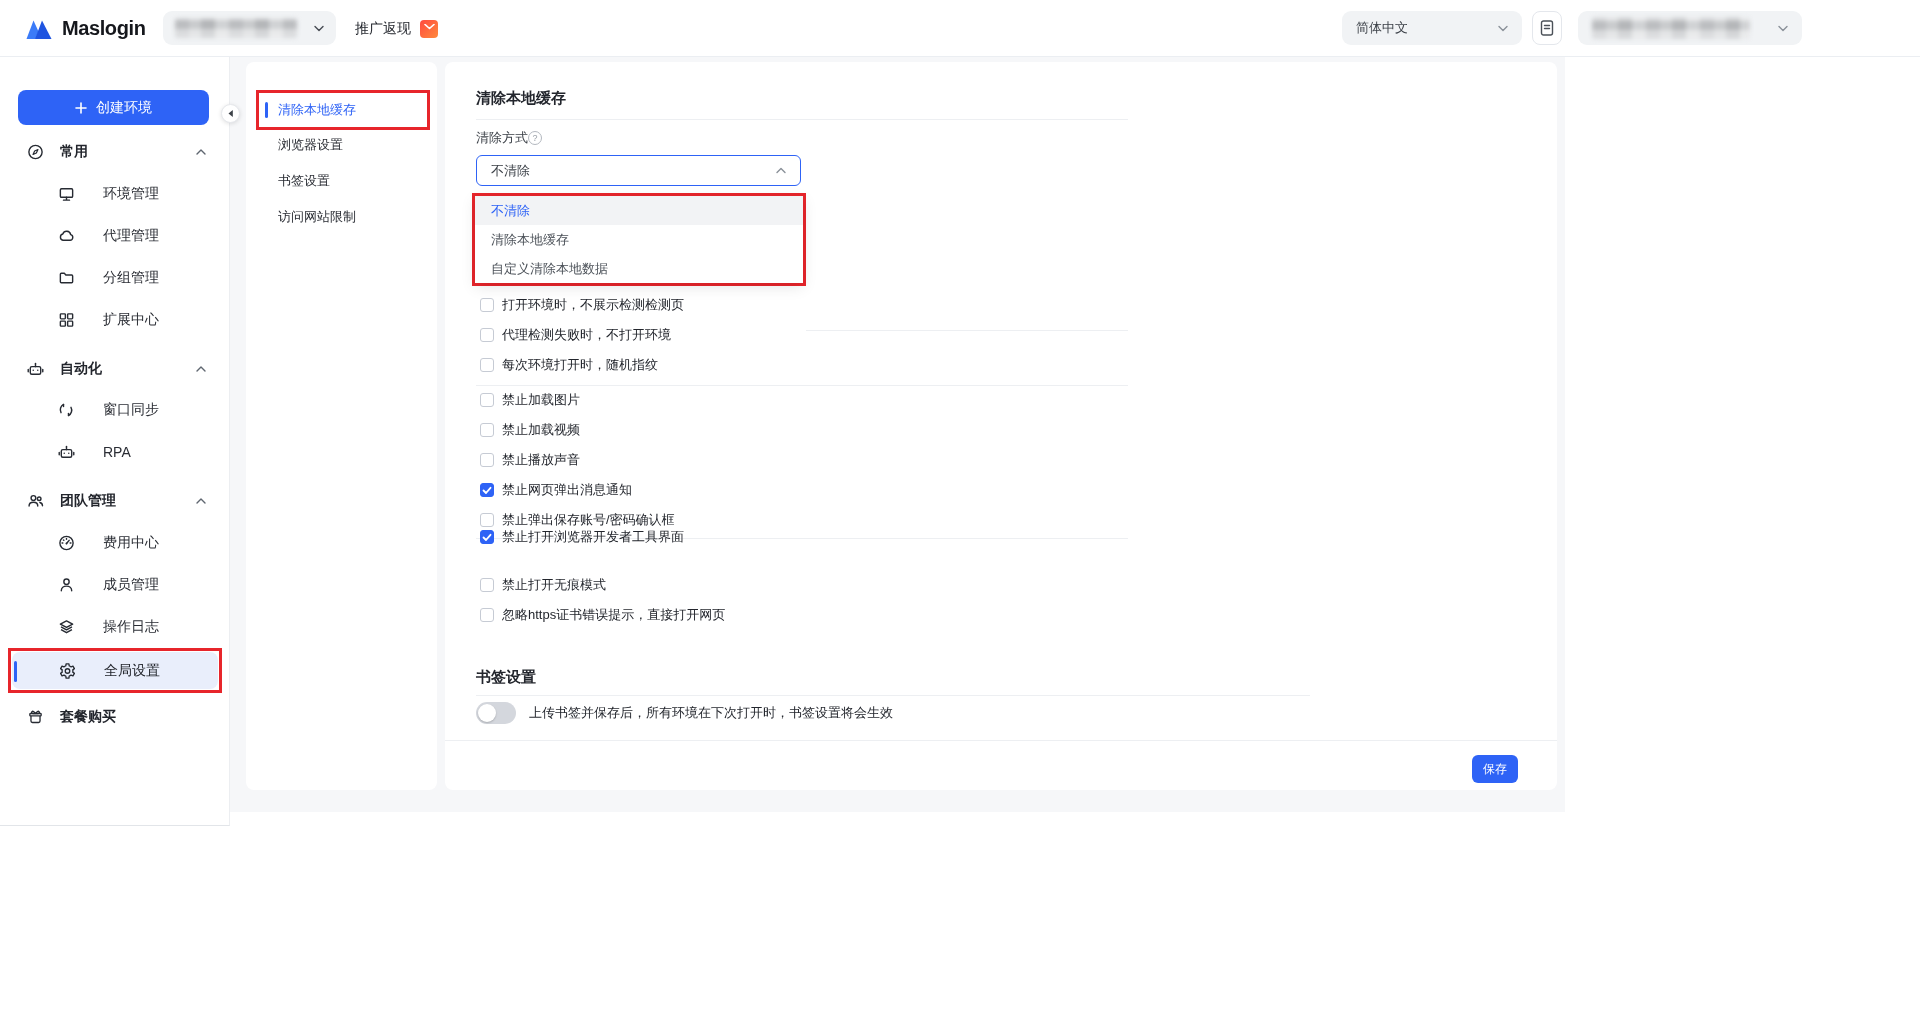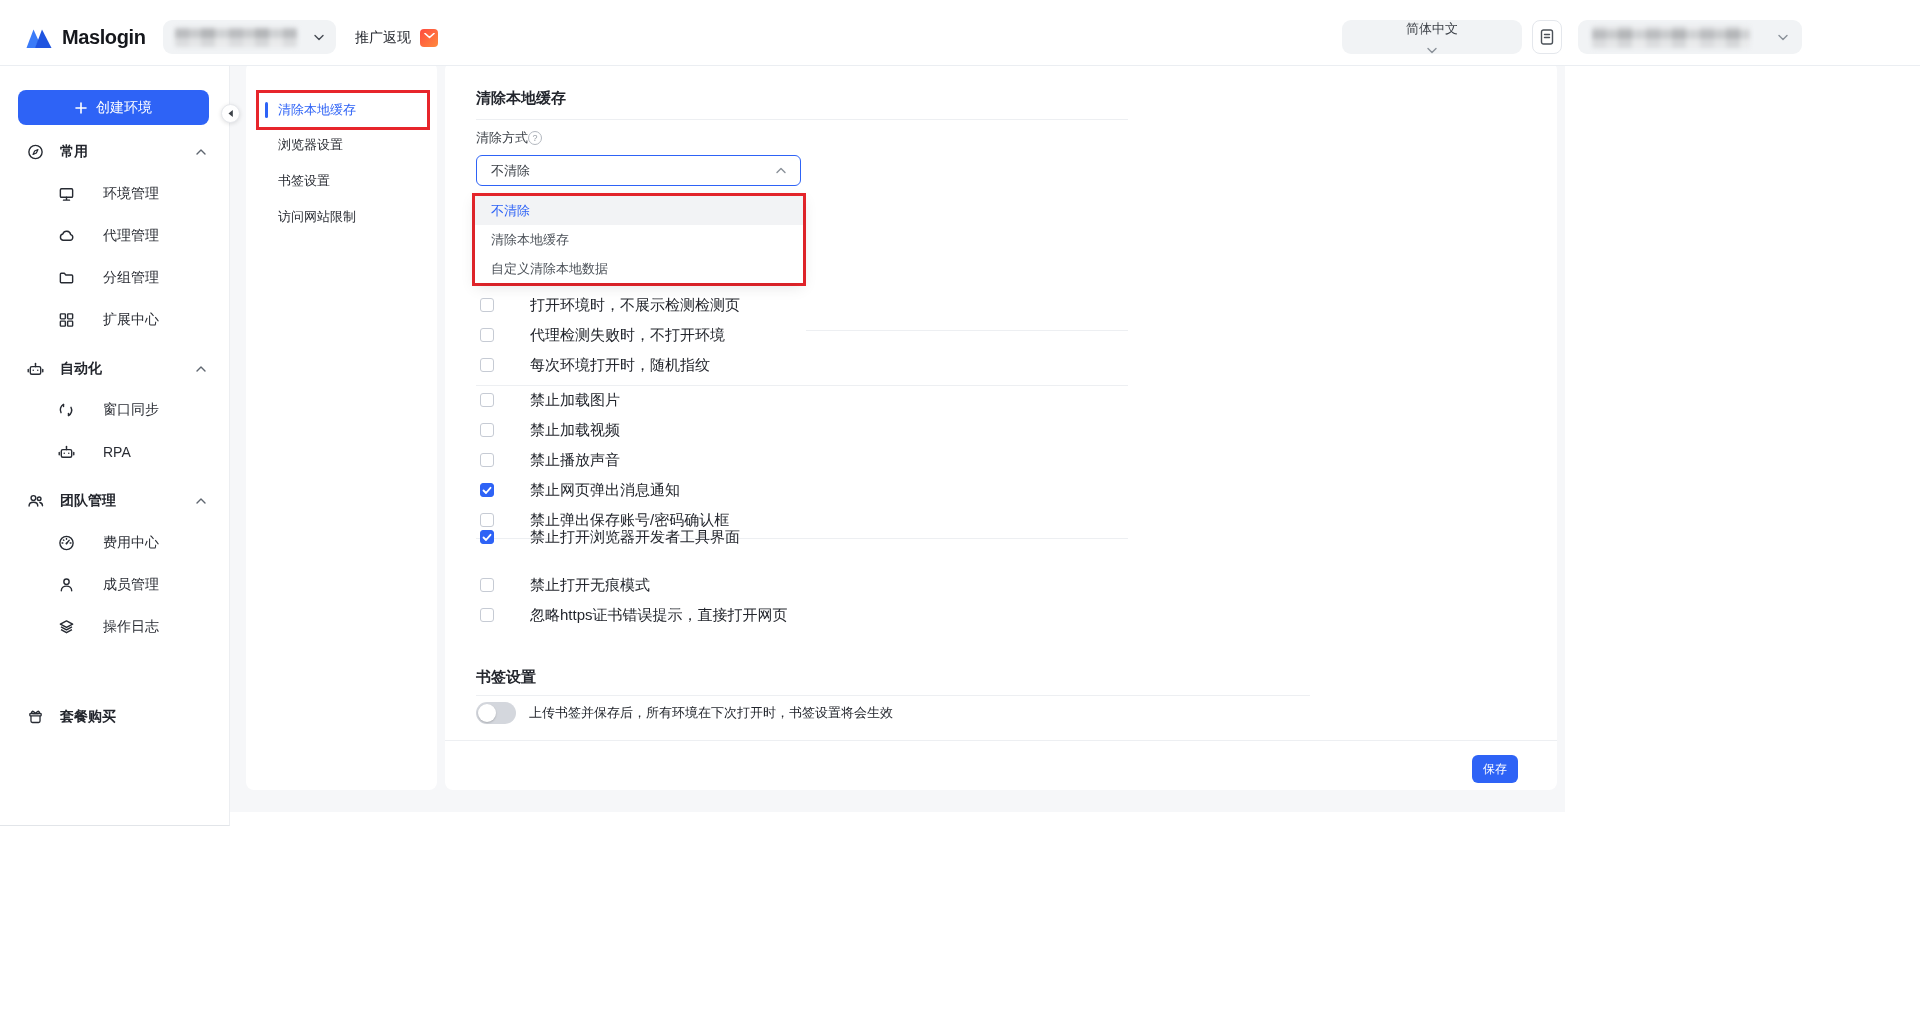--- a/index.html
+++ b/index.html
@@ -1,26 +1,26 @@
 <!DOCTYPE html>
 <html><head>
 <meta charset="utf-8">
 <style>
   * { margin:0; padding:0; box-sizing:border-box; }
   html,body { width:1920px; height:1010px; background:#ffffff; font-family:"Liberation Sans","DejaVu Sans",sans-serif; color:#23262d; overflow:hidden; }
   body { position:relative; }
   svg { display:block; }
 
   
-  .hdr { position:absolute; left:0; top:9px; width:1920px; height:57px; background:#fff; border-bottom:1px solid #ebeef2; z-index:5; }
+  .hdr { position:absolute; left:0; top:0; width:1920px; height:57px; background:#fff; border-bottom:1px solid #ebeef2; z-index:5; }
   .logo { position:absolute; left:26px; top:0; height:57px; display:flex; align-items:center; gap:9px; }
   .brand { font-size:20px; font-weight:700; color:#15171c; letter-spacing:-0.4px; }
   .pill { position:absolute; top:11px; height:34px; background:#f1f3f5; border-radius:9px; display:flex; align-items:center; cursor:pointer; }
   .ws-pill { left:163px; width:173px; padding:0 12px; justify-content:space-between; }
-  .lang-pill { left:1342px; width:180px; padding:0 14px; justify-content:space-between; font-size:13px; color:#3c4148;flex-direction:column; }
+  .lang-pill { left:1342px; width:180px; padding:0 14px; justify-content:space-between; font-size:13px; color:#3c4148; }
   .user-pill { left:1578px; width:224px; padding:0 14px; justify-content:space-between; }
   .mosaic { border-radius:3px; filter:blur(2px);
     background:
       repeating-linear-gradient(0deg, rgba(255,255,255,.35) 0 9px, rgba(0,0,0,.06) 9px 18px),
       repeating-linear-gradient(90deg, #c7c9cc 0 14px, #d6d8da 14px 26px, #bfc1c4 26px 40px, #dddfe1 40px 54px);
   }
   .ws-mosaic { width:122px; height:20px; }
   .user-mosaic { width:158px; height:22px; }
   .promo { position:absolute; left:355px; top:0; height:57px; display:flex; align-items:center; gap:9px; cursor:pointer;font-family:Liberation Mono, monospace; }
   .promo-label { font-size:14px; color:#23262d; }
@@ -64,21 +64,21 @@
   .dd-wrap { position:absolute; left:27px; top:131px; width:334px; border:3px solid #e7252b; z-index:4; }
   .dd-panel { background:#fff; box-shadow:0 4px 14px rgba(0,0,0,.10); }
   .dd-opt { height:29px; display:flex; align-items:center; padding:0 16px; font-size:13px; color:#4b5158; cursor:pointer; background:#fff; }
   .dd-opt.selected { background:#f2f3f5; color:#2e63f6; }
 
   .cb-row { position:absolute; left:35px; height:24px; display:flex; align-items:center; gap:8px; cursor:pointer; }
   .cb { width:14px; height:14px; border:1px solid #c6cbd4; border-radius:3px; background:#fff; display:flex; align-items:center; justify-content:center; flex:none; }
   .cb svg { display:none; }
   .cb.checked { background:#2e63f6; border-color:#2e63f6; }
   .cb.checked svg { display:block; }
-  .cb-label { font-size:15px; color:#23262d;margin-left:28px; }
+  .cb-label { font-size:13px; color:#23262d; }
 
   .toggle-row { position:absolute; left:31px; top:640px; height:22px; display:flex; align-items:center; gap:13px; }
   .toggle { width:40px; height:22px; background:#d4d7dd; border-radius:11px; position:relative; cursor:pointer; flex:none; }
   .knob { position:absolute; left:2px; top:2px; width:18px; height:18px; background:#fff; border-radius:50%; box-shadow:0 1px 2px rgba(0,0,0,.2); }
   .toggle-label { font-size:13px; color:#23262d; }
 
   .save-btn { position:absolute; left:1027px; top:693px; width:46px; height:28px; background:#2e63f6; border:none; border-radius:6px; color:#fff; font-size:12px; display:flex; align-items:center; justify-content:center; cursor:pointer; font-family:inherit; }
 </style>
 </head>
 <body>
@@ -284,20 +284,34 @@
           <g fill="none" stroke="#272b33" stroke-width="1.5" stroke-linejoin="round">
             <path d="M9 2.5 15.5 6 9 9.5 2.5 6Z"></path>
             <path d="M3.2 8.8 9 12l5.8-3.2"></path>
             <path d="M3.2 11.8 9 15l5.8-3.2"></path>
           </g>
         </svg>
     </span>
     <span class="slabel-child">操作日志</span>
   </div>
 
+  <div class="active-box">
+    <div class="active-bg">
+      <span class="active-bar"></span>
+      <span class="ic">
+        <svg width="17" height="17" viewBox="0 0 18 18">
+            <g fill="none" stroke="#272b33" stroke-width="1.4">
+              <circle cx="9" cy="9" r="2.4"></circle>
+              <path d="M14.7 9c0-.4 0-.8-.1-1.2l1.7-1.3-1.5-2.6-2 .8c-.6-.5-1.3-.9-2-1.1L10.5 1.5h-3L7.2 3.6c-.7.2-1.4.6-2 1.1l-2-.8L1.7 6.5l1.7 1.3c-.1.4-.1.8-.1 1.2s0 .8.1 1.2l-1.7 1.3 1.5 2.6 2-.8c.6.5 1.3.9 2 1.1l.3 2.1h3l.3-2.1c.7-.2 1.4-.6 2-1.1l2 .8 1.5-2.6-1.7-1.3c.1-.4.1-.8.1-1.2Z" stroke-linejoin="round"></path>
+            </g>
+          </svg>
+      </span>
+      <span class="active-label">全局设置</span>
+    </div>
+  </div>
 
   <div class="srow" style="top:639px">
     <span class="ic ic-head">
       <svg width="17" height="17" viewBox="0 0 18 18">
           <g fill="none" stroke="#272b33" stroke-width="1.4" stroke-linejoin="round">
             <path d="M9 5.3C7.8 3.1 6 2.5 5.2 3.3c-.9.9-.1 2 1.3 2h5c1.4 0 2.2-1.1 1.3-2-.8-.8-2.6-.2-3.8 2Z"></path>
             <rect x="3" y="5.3" width="12" height="2.6" rx="0.8"></rect>
             <path d="M4.2 7.9v5.4a1.5 1.5 0 0 0 1.5 1.5h6.6a1.5 1.5 0 0 0 1.5-1.5V7.9"></path>
           </g>
         </svg>

